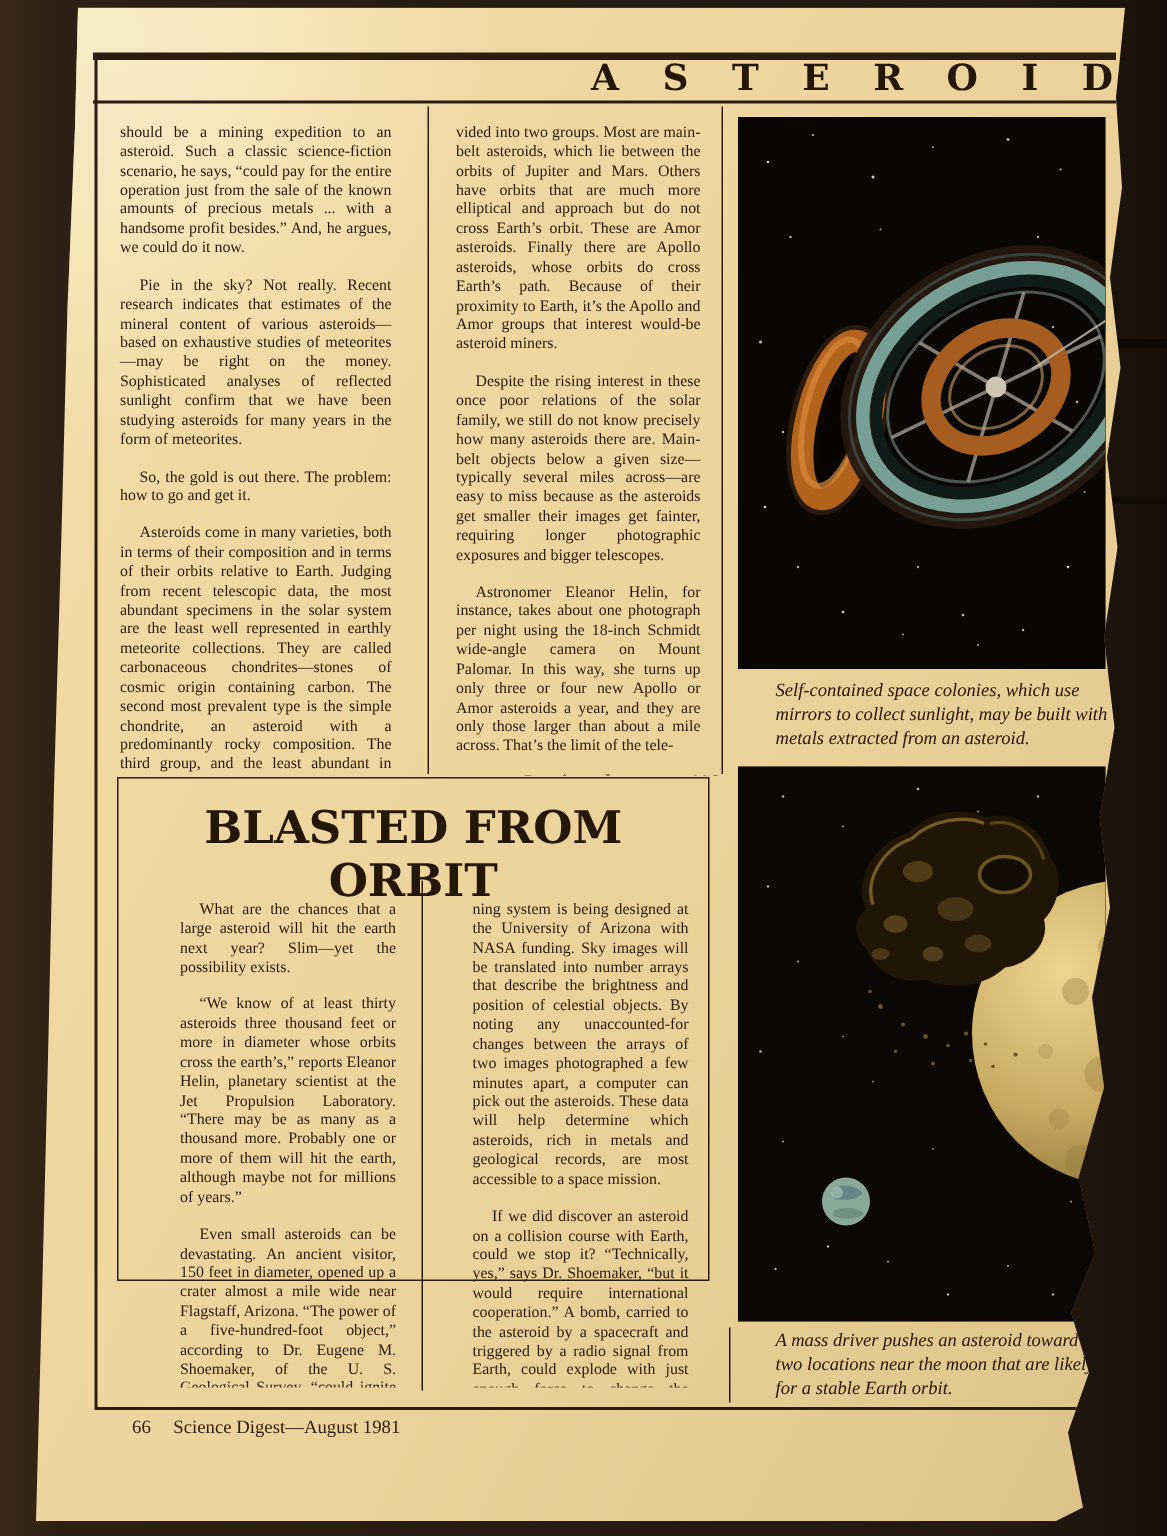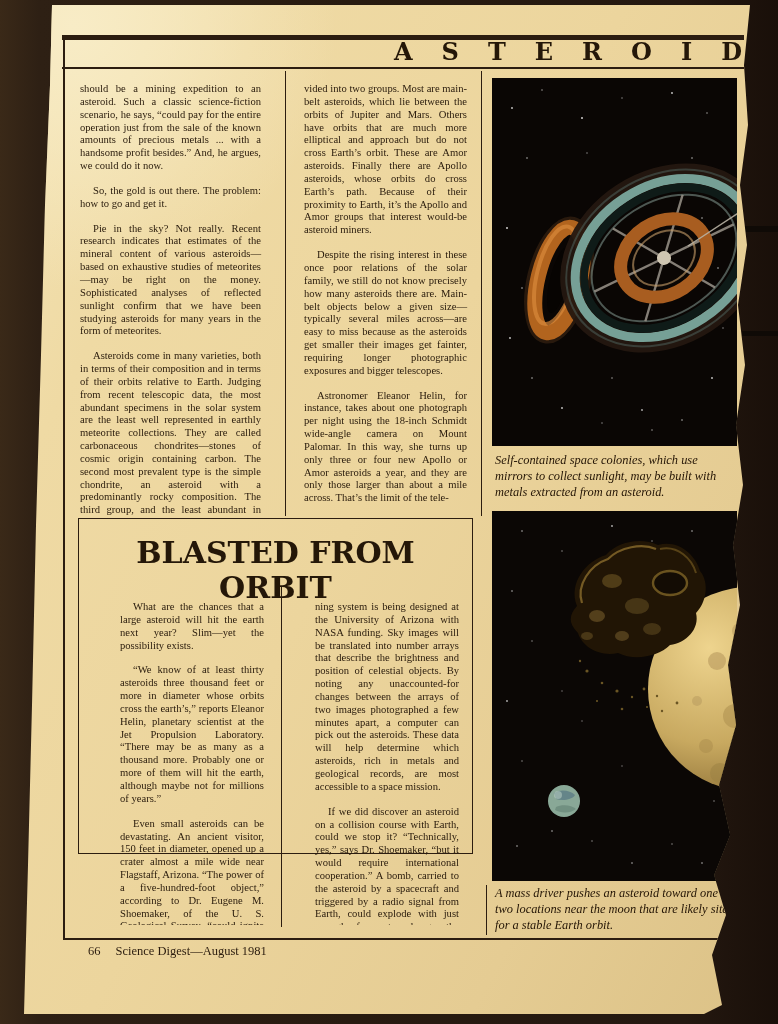--- a/index.html
+++ b/index.html
@@ -28,21 +28,21 @@
     font-family:"DejaVu Serif", serif;font-weight:700;font-size:24px;line-height:28px;
   }
   .masthead span{letter-spacing:29px;margin-right:-29px;}
   .col{position:absolute;overflow:hidden;color:#281a0b;}
   .p{margin:12px;font-size:10.6px;line-height:12.85px;text-align:justify;}
   .ind{text-indent:13px;}
   .continued{margin:0;font-size:14px;line-height:12.85px;font-style:italic;text-align:right;font-weight:700;}
   .photo{position:absolute;overflow:hidden;background:#0a0604;}
   .caption{
     position:absolute;font-style:italic;font-size:12.4px;line-height:16.2px;
-    color:#241505;text-align:left;
+    color:#241505;text-align:left;margin-left:22px;
   }
   .storybox{
     position:absolute;left:64px;top:513px;width:395px;height:336px;
     border:1.6px solid #2c1d10;box-sizing:border-box;
   }
   .storybox .headline{
     position:absolute;left:0;top:16px;width:100%;text-align:center;
     font-family:"DejaVu Serif", serif;font-weight:700;font-size:30px;color:#241708;
     letter-spacing:0px;
   }
@@ -65,22 +65,22 @@
     <div class="rule" style="left:48px;top:30px;width:682px;height:4.5px;"></div>
     <div class="masthead"><span>ASTEROID</span></div>
     <div class="rule" style="left:48px;top:62px;width:682px;height:1.5px;"></div>
 
     <div class="rule" style="left:49px;top:31px;width:1.5px;height:902px;"></div>
     <div class="rule" style="left:271px;top:66px;width:1.2px;height:445px;"></div>
     <div class="rule" style="left:467px;top:66px;width:1.2px;height:445px;"></div>
 
     <div class="col" style="left:54px;top:66px;width:205px;height:446px;">
       <p class="p">should be a mining expedition to an asteroid. Such a classic science-fiction scenario, he says, “could pay for the entire operation just from the sale of the known amounts of precious metals ... with a handsome profit besides.” And, he argues, we could do it now.</p>
+      <p class="p ind">Pie in the sky? Not really. Recent research indicates that estimates of the mineral content of various asteroids—based on exhaustive studies of meteorites—may be right on the money. Sophisticated analyses of reflected sunlight confirm that we have been studying asteroids for many years in the form of meteorites.</p>
       <p class="p ind">So, the gold is out there. The problem: how to go and get it.</p>
-      <p class="p ind">Pie in the sky? Not really. Recent research indicates that estimates of the mineral content of various asteroids—based on exhaustive studies of meteorites—may be right on the money. Sophisticated analyses of reflected sunlight confirm that we have been studying asteroids for many years in the form of meteorites.</p>
       <p class="p ind">Asteroids come in many varieties, both in terms of their composition and in terms of their orbits relative to Earth. Judging from recent telescopic data, the most abundant specimens in the solar system are the least well represented in earthly meteorite collections. They are called carbonaceous chondrites—stones of cosmic origin containing carbon. The second most prevalent type is the simple chondrite, an asteroid with a predominantly rocky composition. The third group, and the least abundant in solar orbit, is the one we find in museum collections most often: the “irons,” mixtures of iron, nickel and small amounts of carbon.</p>
       <p class="p ind">The asteroid orbits can be roughly di-</p>
     </div>
 
     <div class="col" style="left:278px;top:66px;width:187px;height:446px;">
       <p class="p">vided into two groups. Most are main-belt asteroids, which lie between the orbits of Jupiter and Mars. Others have orbits that are much more elliptical and approach but do not cross Earth’s orbit. These are Amor asteroids. Finally there are Apollo asteroids, whose orbits do cross Earth’s path. Because of their proximity to Earth, it’s the Apollo and Amor groups that interest would-be asteroid miners.</p>
       <p class="p ind">Despite the rising interest in these once poor relations of the solar family, we still do not know precisely how many asteroids there are. Main-belt objects below a given size—typically several miles across—are easy to miss because as the asteroids get smaller their images get fainter, requiring longer photographic exposures and bigger telescopes.</p>
       <p class="p ind">Astronomer Eleanor Helin, for instance, takes about one photograph per night using the 18-inch Schmidt wide-angle camera on Mount Palomar. In this way, she turns up only three or four new Apollo or Amor asteroids a year, and they are only those larger than about a mile across. That’s the limit of the tele-</p>
       <p class="continued">Continued on page 116</p>
     </div>

